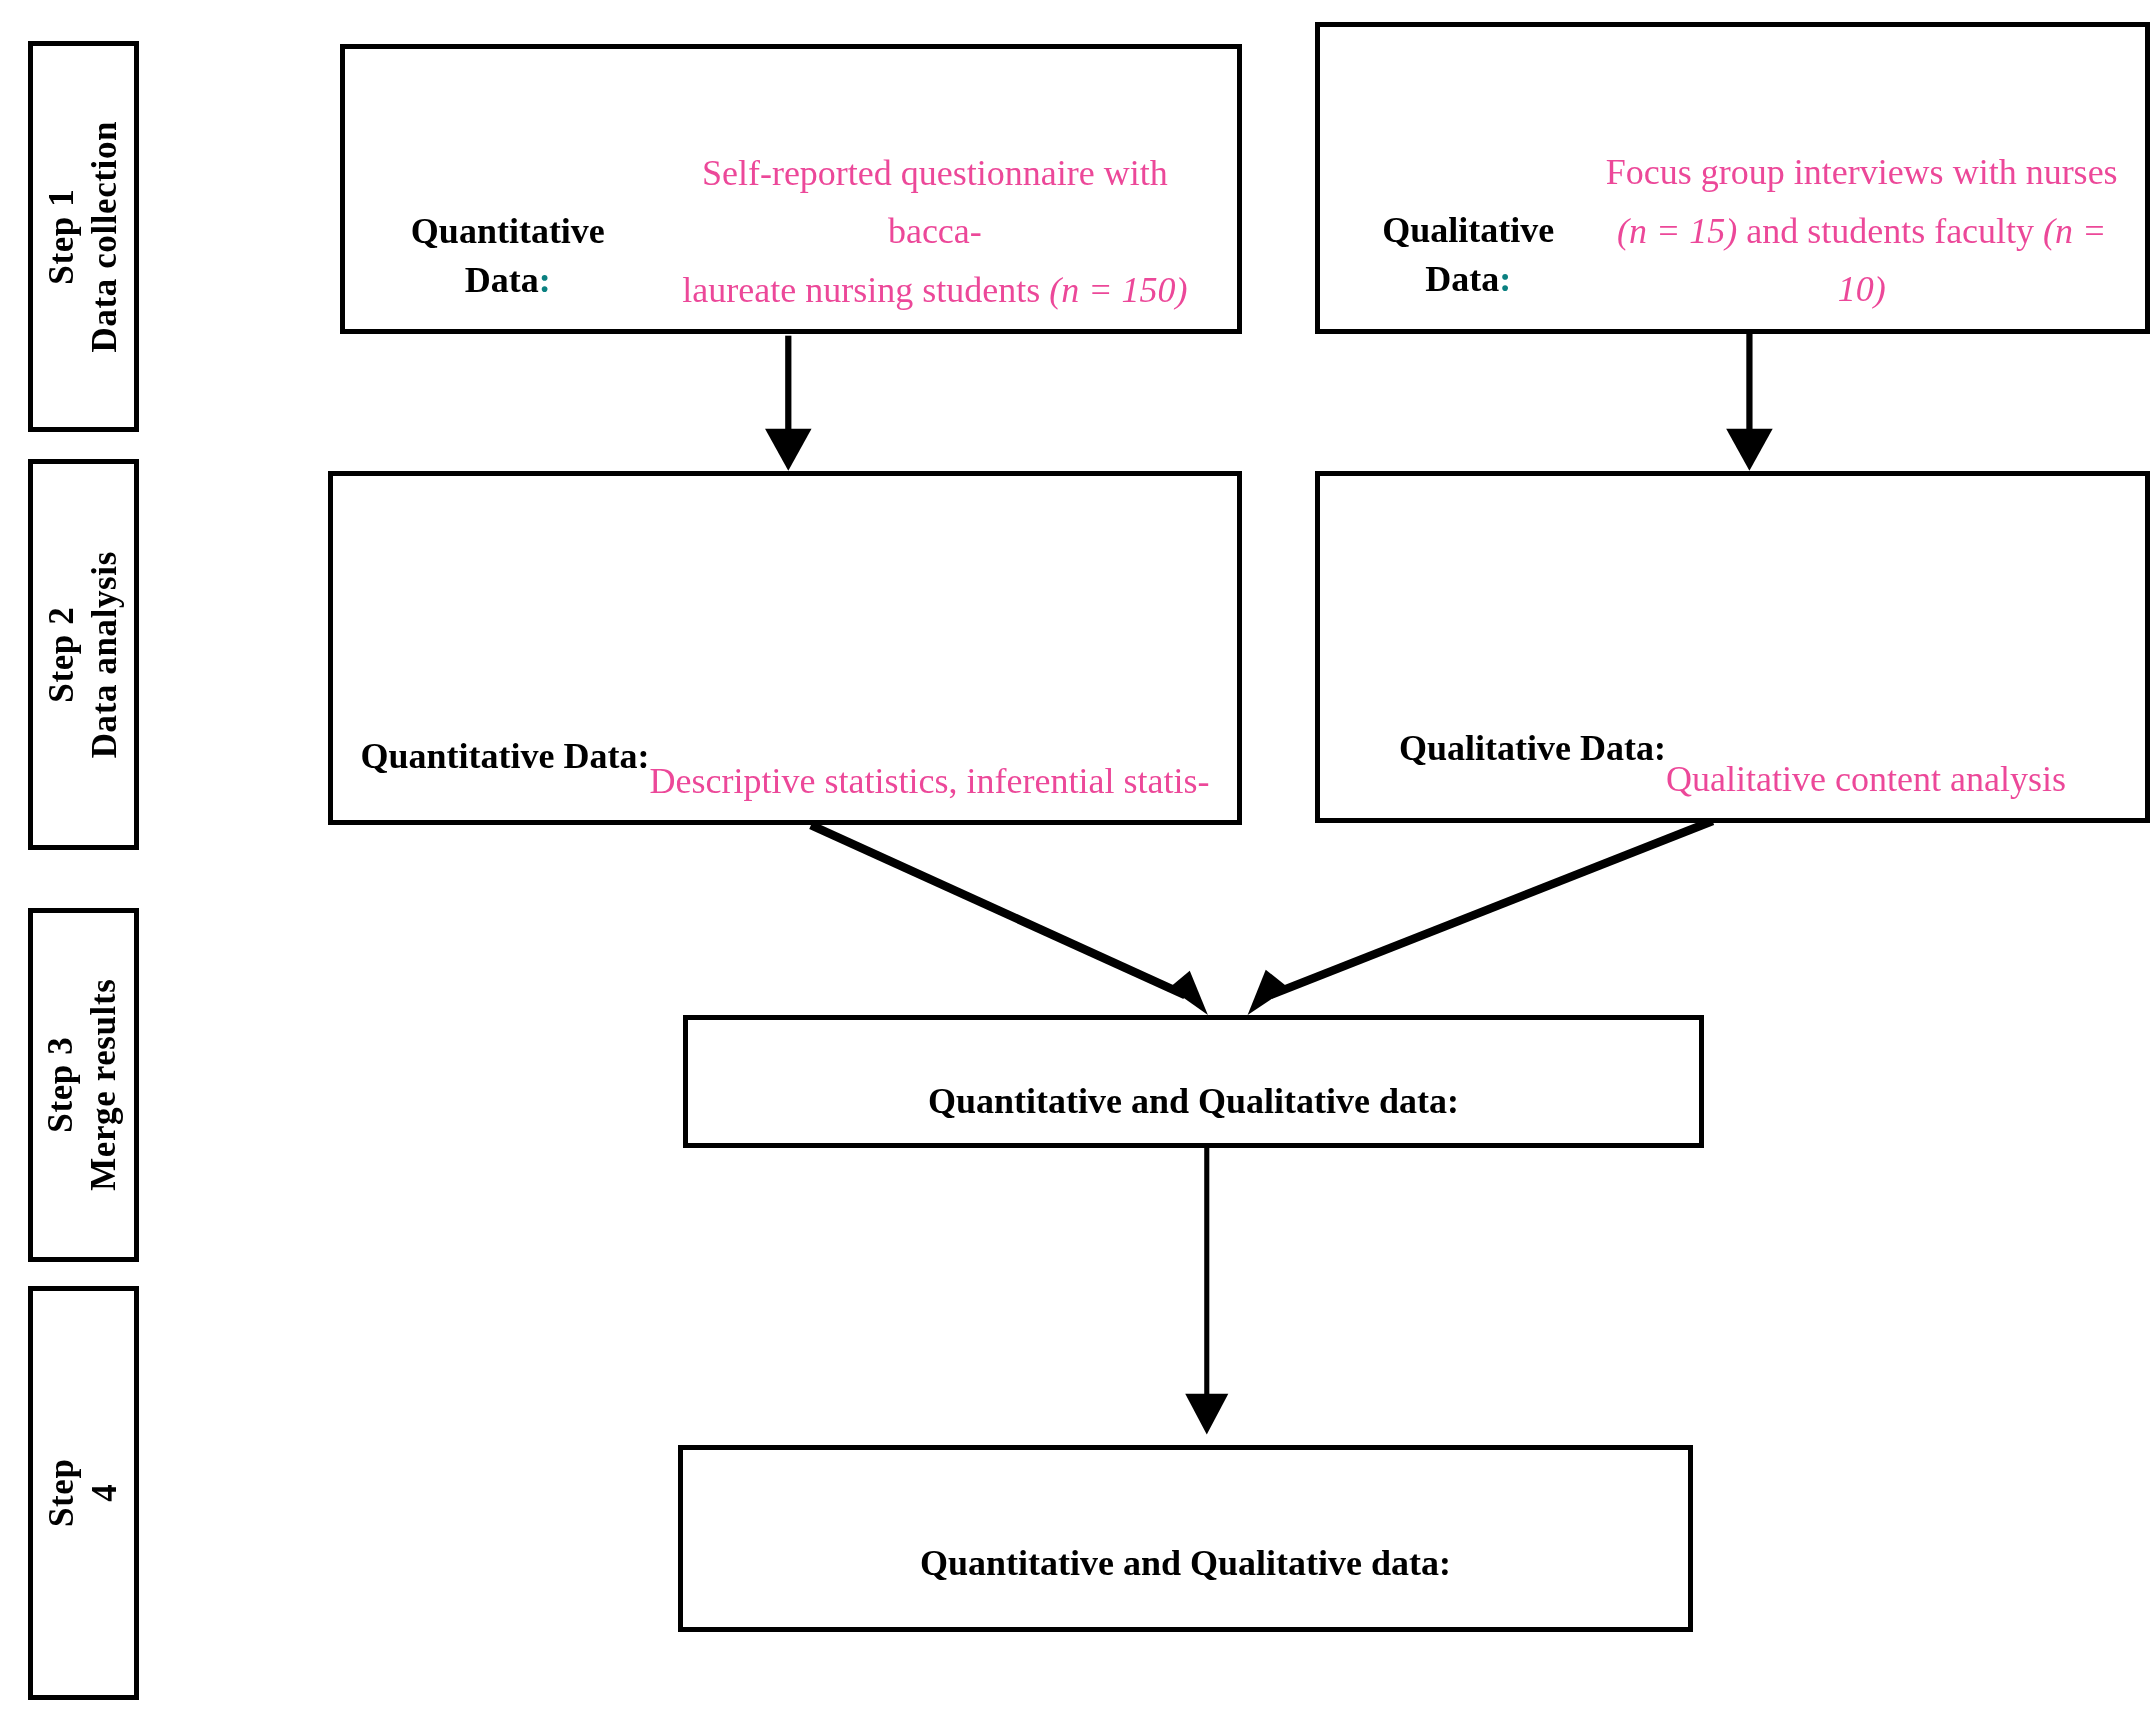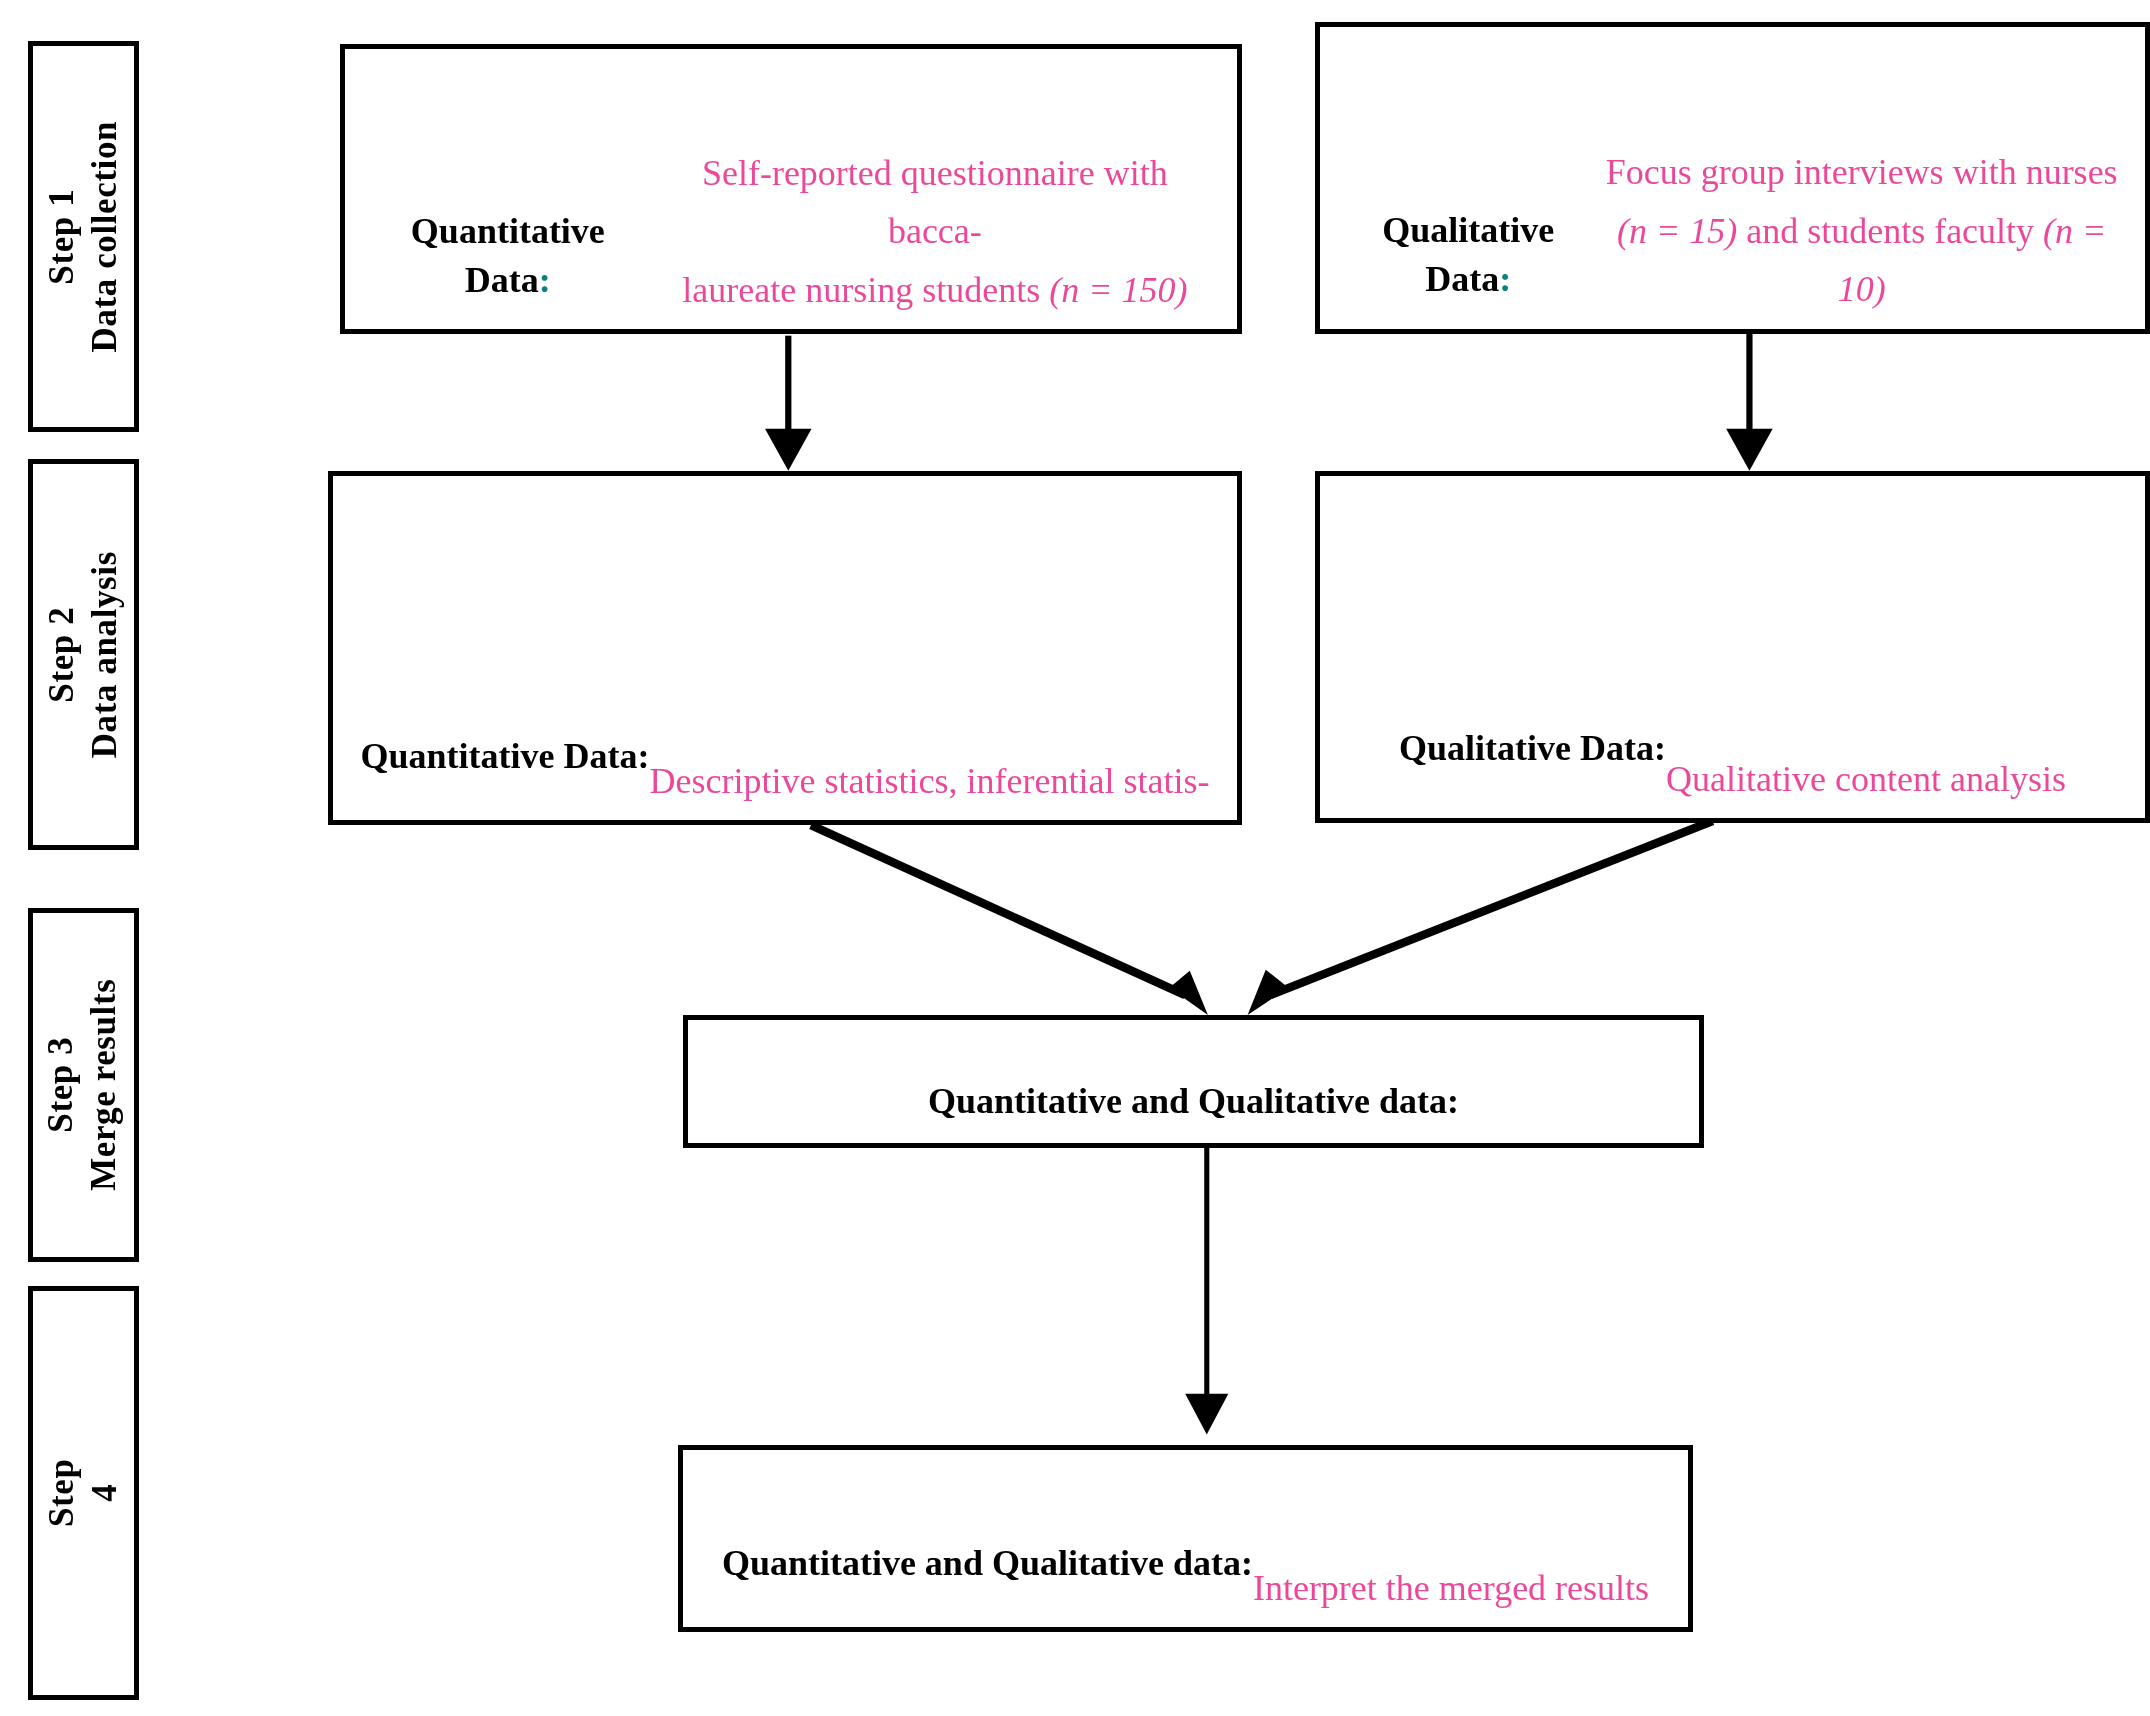--- a/index.html
+++ b/index.html
@@ -191,19 +191,16 @@
       <div>Qualitative content analysis</div>
     </div>
   </div>
 
   <div class="box content-box tight" style="left:683px; top:1015px; width:1021px; height:133px;">
     <div class="c-head">Quantitative and Qualitative data:</div>
   </div>
 
   <div class="box content-box loose" style="left:678px; top:1445px; width:1015px; height:187px;">
     <div class="c-head">Quantitative and Qualitative data:</div>
-    <div class="c-body">
-      <div>Interpret the merged results</div>
-    </div>
   </div>
 
 </div>
 
 
 </body></html>

